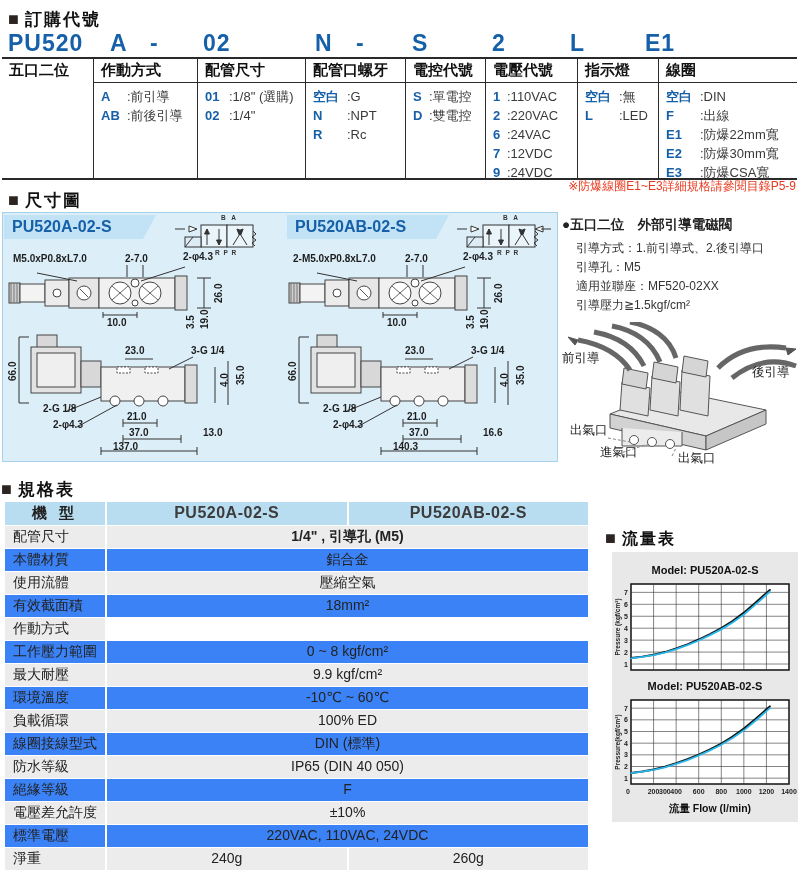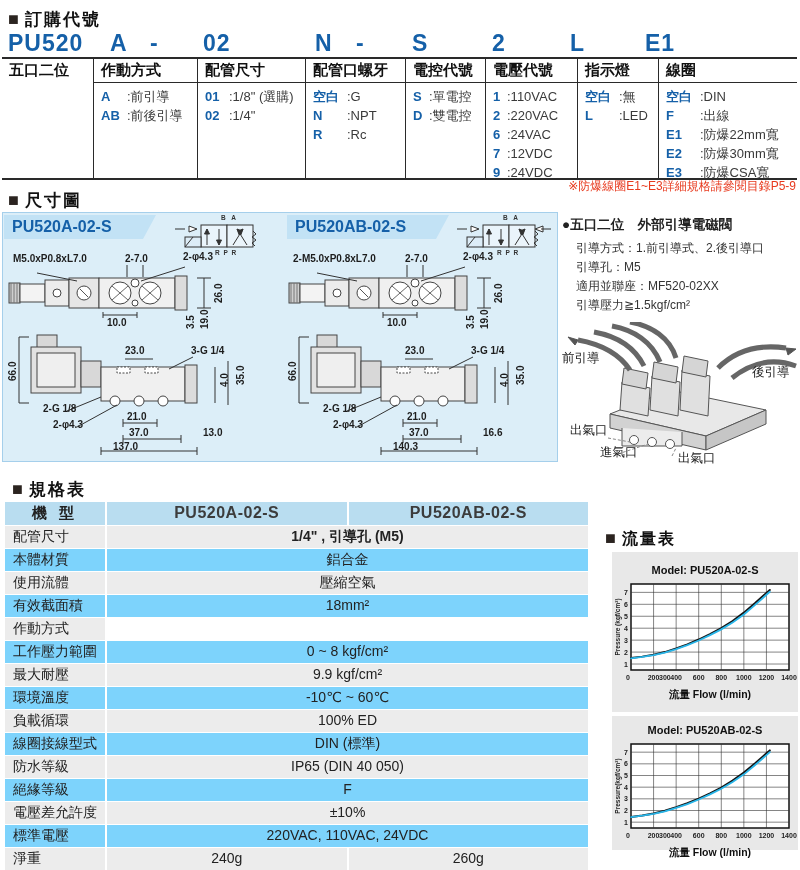--- a/index.html
+++ b/index.html
@@ -36,21 +36,21 @@
   
   #spec-table{position:absolute;left:5px;top:502px;width:583px;}
   .sp-row{position:relative;width:100%;margin-bottom:1px;display:flex;}
   .sp-cell{box-sizing:border-box;}
   .sp-label{width:100px;font-size:14px;color:#222;padding:2px 0 2px 8px;margin-right:2px;}
   .sp-val{flex:1;text-align:center;font-size:14px;color:#222;padding:2px 0;}
   .sp-hrow .sp-label{background:#b9ddf0;font-size:15px;font-weight:bold;text-align:center;padding-left:0;letter-spacing:4px;}
   .sp-hrow .sp-val{background:#b9ddf0;font-weight:bold;font-size:16px;color:#3c3c3c;letter-spacing:.5px;}
   .sp-hrow .sp-val.a{margin-right:2px;}
   .r-gray{background:#ececec;}
-  .r-blue{background:#7dd3fc;}
+  .r-blue{background:#3b82f6;}
   .sp-bold{font-weight:bold;}
   
   .chart-panel{position:absolute;left:612px;width:186px;background:#e8e8e8;}
   .chart-panel svg{display:block;overflow:visible;}
 </style>
 </head>
 <body>
 
 <div class="page">
 
@@ -340,21 +340,21 @@
  <path d="M48 116l22 4M58 132l30-10M112 134l4-8" stroke="#888" stroke-dasharray="3,2" fill="none"></path>
 </g>
       </svg>
     <div class="ill-label" style="left:2px;top:136px;">前引導</div>
     <div class="ill-label" style="left:192px;top:150px;">後引導</div>
     <div class="ill-label" style="left:10px;top:208px;">出氣口</div>
     <div class="ill-label" style="left:40px;top:230px;">進氣口</div>
     <div class="ill-label" style="left:118px;top:236px;">出氣口</div>
   </div>
 
-  <div class="sec-head" style="left:12px;top:478px;"><span class="sq">■</span><span>規格表</span></div>
+  <div class="sec-head" style="left:1px;top:478px;"><span class="sq">■</span><span>規格表</span></div>
   <div id="spec-table">
       <div class="sp-row sp-hrow">
         <div class="sp-cell sp-label">機 型</div>
         <div class="sp-cell sp-val a">PU520A-02-S</div>
         <div class="sp-cell sp-val">PU520AB-02-S</div>
       </div>
       <div class="sp-row">
         <div class="sp-cell sp-label r-gray">配管尺寸</div>
         <div class="sp-cell sp-val r-gray sp-bold">1/4" , 引導孔 (M5)</div>
       </div>
@@ -449,21 +449,21 @@
         <text x="109.28571428571428" y="128" text-anchor="middle" font-size="7" font-weight="bold" fill="#222">800</text>
         <text x="131.85714285714286" y="128" text-anchor="middle" font-size="7" font-weight="bold" fill="#222">1000</text>
         <text x="154.42857142857142" y="128" text-anchor="middle" font-size="7" font-weight="bold" fill="#222">1200</text>
         <text x="177" y="128" text-anchor="middle" font-size="7" font-weight="bold" fill="#222">1400</text>
         <polyline points="19,106.05555555555556 30.285714285714285,104.62222222222222 41.57142857142857,102.71111111111111 52.857142857142854,100.08333333333334 64.14285714285714,96.5 75.42857142857143,92.31944444444444 86.71428571428571,87.54166666666667 98,82.16666666666667 109.28571428571428,76.19444444444444 120.57142857142858,69.02777777777777 131.85714285714286,60.66666666666667 143.14285714285714,51.111111111111114 154.42857142857142,40.95833333333333 157.81428571428572,37.972222222222214" fill="none" stroke="#141414" stroke-width="2" stroke-linecap="round"></polyline>
         <polyline points="19,106.29444444444445 30.285714285714285,104.86111111111111 41.57142857142857,103.06944444444444 52.857142857142854,100.68055555555556 64.14285714285714,97.09722222222223 75.42857142857143,93.15555555555555 86.71428571428571,88.49722222222222 98,83.12222222222222 109.28571428571428,77.38888888888889 120.57142857142858,70.46111111111111 131.85714285714286,62.45833333333333 143.14285714285714,52.902777777777786 154.42857142857142,42.75 157.81428571428572,39.763888888888886" fill="none" stroke="#29b6e9" stroke-width="1.8" stroke-linecap="round"></polyline>
         <text x="8" y="75" font-size="6.5" font-weight="bold" fill="#222" transform="rotate(-90 8 75)" text-anchor="middle">Pressure (kgf/cm²)</text>
         <text x="98" y="146" text-anchor="middle" font-size="10.5" font-weight="bold" fill="#111">流量 Flow (l/min)</text>
       </svg>
     </div>
-  <div class="chart-panel" id="chart1" style="top:716px;height:134px;">
+  <div class="chart-panel" id="chart1" style="top:672px;height:150px;">
       <svg width="186" height="150">
         <text x="93" y="18" text-anchor="middle" font-size="11" font-weight="bold" fill="#111" font-family="Liberation Sans, sans-serif">Model: PU520AB-02-S</text>
         <rect x="19" y="28" width="158" height="84" fill="#fff" stroke="#111" stroke-width="1.5"></rect>
         <line x1="41.57142857142857" y1="28" x2="41.57142857142857" y2="112" stroke="#333" stroke-width="0.6"></line>
         <line x1="64.14285714285714" y1="28" x2="64.14285714285714" y2="112" stroke="#333" stroke-width="0.6"></line>
         <line x1="86.71428571428571" y1="28" x2="86.71428571428571" y2="112" stroke="#333" stroke-width="0.6"></line>
         <line x1="109.28571428571428" y1="28" x2="109.28571428571428" y2="112" stroke="#333" stroke-width="0.6"></line>
         <line x1="131.85714285714286" y1="28" x2="131.85714285714286" y2="112" stroke="#333" stroke-width="0.6"></line>
         <line x1="154.42857142857142" y1="28" x2="154.42857142857142" y2="112" stroke="#333" stroke-width="0.6"></line>
         <line x1="19" y1="106.16666666666667" x2="177" y2="106.16666666666667" stroke="#333" stroke-width="0.6"></line>

